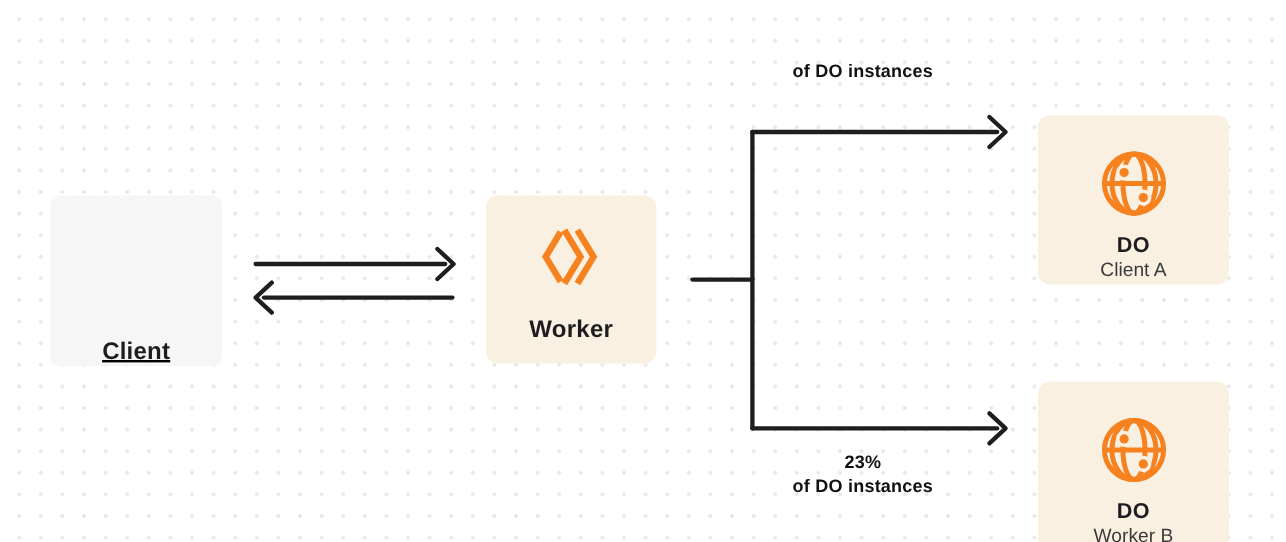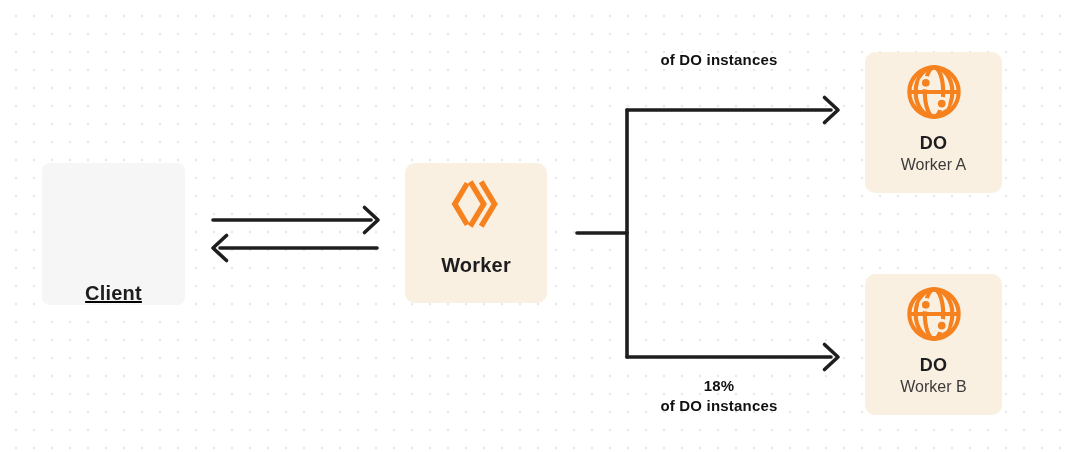--- a/index.html
+++ b/index.html
@@ -46,32 +46,33 @@
     text-decoration:underline;
   }
   .client-node .node-title{
     font-size:20px;font-weight:bold;color:var(--text-dark);
     letter-spacing:.2px;
   }
   .worker-node{
     left:405px;top:163px;width:142px;height:140px;
     background:var(--node-cream);
     border-radius:10px;
-    padding-top:15px;
+    padding-top:25px;
   }
   .worker-node .node-title{
     margin-top:24px;
     font-size:20px;font-weight:bold;color:var(--text-dark);
     letter-spacing:.2px;
   }
   .do-node{
-    width:137px;height:141px;
+    width:159px;height:141px;
     background:var(--node-cream);
     border-radius:10px;
-    padding-top:11px;
+    padding-top:28px;
+    margin-top:44px;
   }
   .do-node-a{left:865px;top:52px;}
   .do-node-b{left:865px;top:274px;}
   .do-node .node-title{
     margin-top:12px;
     font-size:18px;font-weight:bold;color:var(--text-dark);
     letter-spacing:.3px;
   }
   .do-node .node-subtitle{
     margin-top:2px;
@@ -143,37 +144,37 @@
       <path d="M33 3.5 L46 25 L33 46.5"></path>
     </svg>
     <span class="node-title">Worker</span>
   </div>
 
   <div class="edge-label edge-label-top">
     <div>of DO instances</div>
   </div>
 
   <div class="edge-label edge-label-bottom">
-    <div>18%</div>
+    <div>23%</div>
     <div>of DO instances</div>
   </div>
 
   <div class="node do-node do-node-a">
     <svg class="icon-svg globe-icon" width="58" height="58" viewBox="0 0 60 60" aria-hidden="true">
       <circle class="stroke" cx="30" cy="30" r="25.5"></circle>
       <ellipse class="stroke" cx="30" cy="30" rx="9.5" ry="25.5"></ellipse>
       <ellipse class="stroke" cx="30" cy="30" rx="19" ry="25.5"></ellipse>
       <path class="stroke" d="M4.5 30 H55.5"></path>
       <circle class="halo" cx="21.5" cy="20.5" r="7"></circle>
       <circle class="dot" cx="21.5" cy="20.5" r="4"></circle>
       <circle class="halo" cx="38" cy="42" r="7"></circle>
       <circle class="dot" cx="38" cy="42" r="4"></circle>
     </svg>
     <span class="node-title">DO</span>
-    <span class="node-subtitle">Worker A</span>
+    <span class="node-subtitle">Client A</span>
   </div>
 
   <div class="node do-node do-node-b">
     <svg class="icon-svg globe-icon" width="58" height="58" viewBox="0 0 60 60" aria-hidden="true">
       <circle class="stroke" cx="30" cy="30" r="25.5"></circle>
       <ellipse class="stroke" cx="30" cy="30" rx="9.5" ry="25.5"></ellipse>
       <ellipse class="stroke" cx="30" cy="30" rx="19" ry="25.5"></ellipse>
       <path class="stroke" d="M4.5 30 H55.5"></path>
       <circle class="halo" cx="21.5" cy="20.5" r="7"></circle>
       <circle class="dot" cx="21.5" cy="20.5" r="4"></circle>

